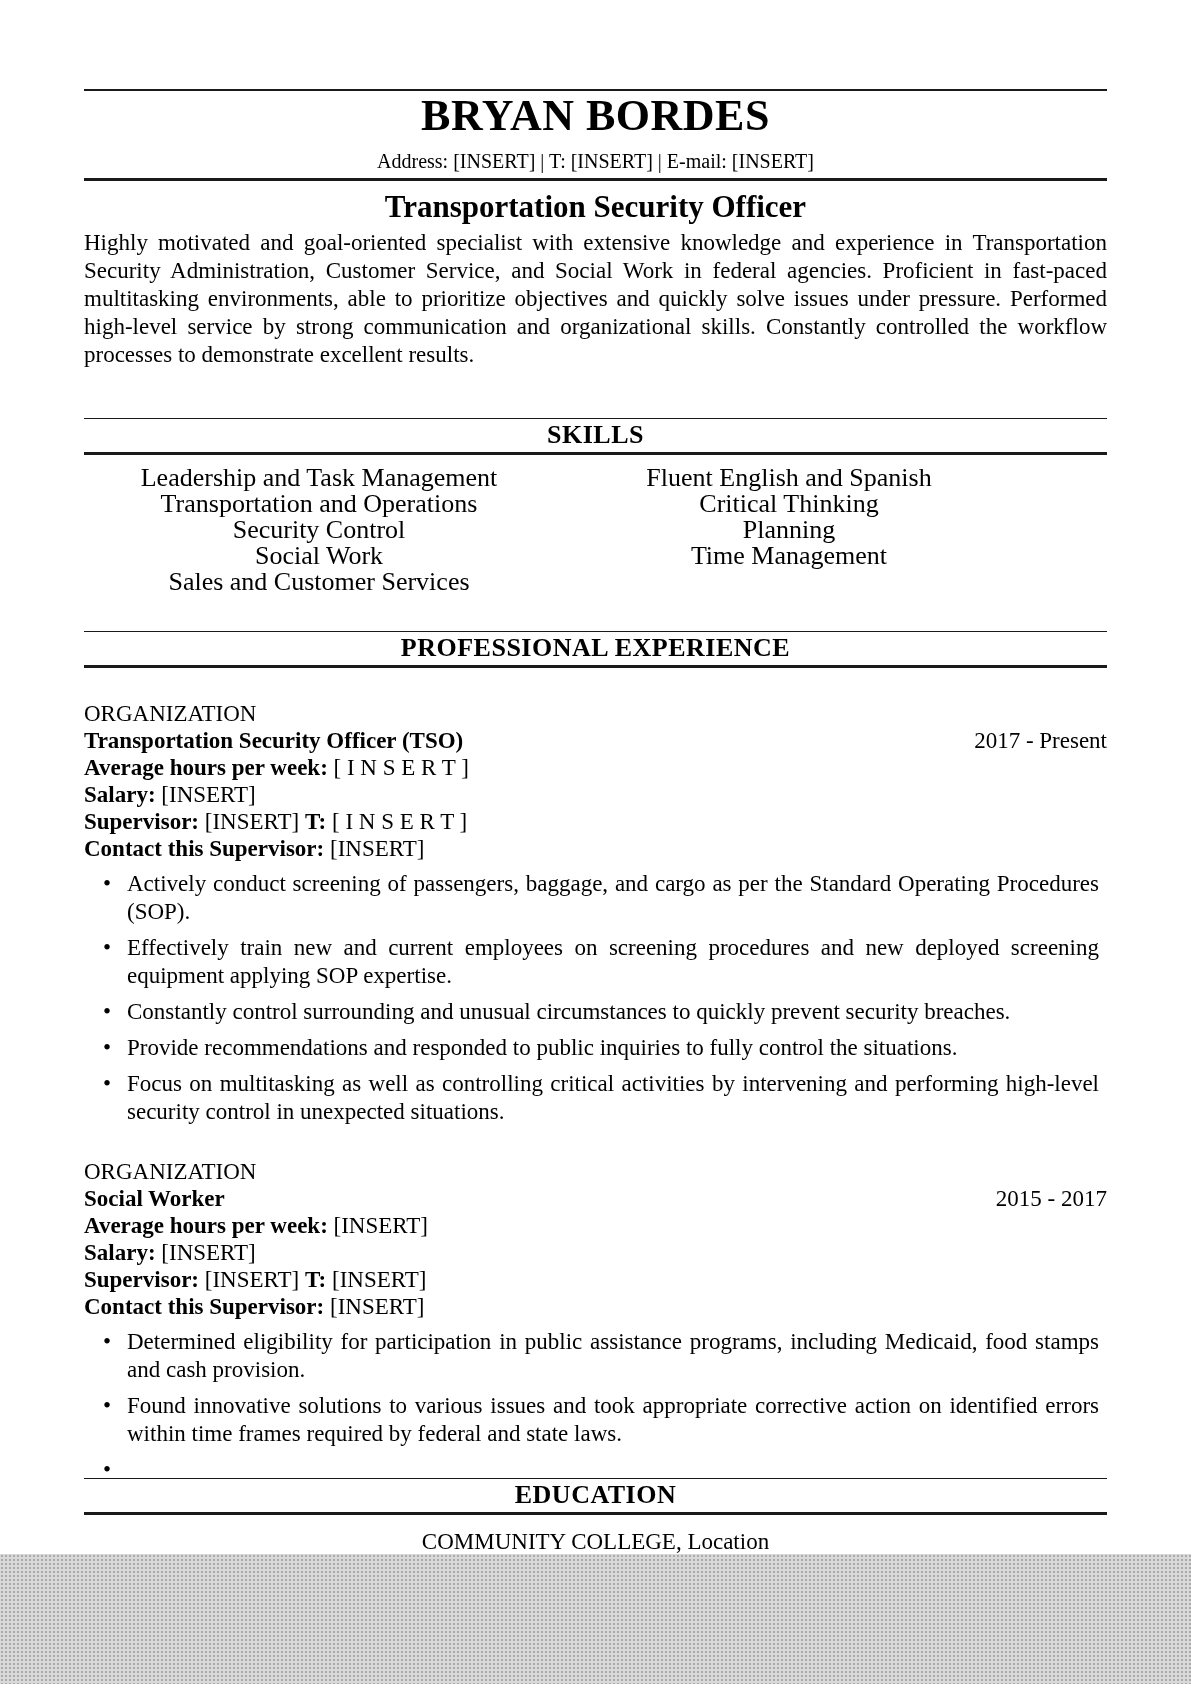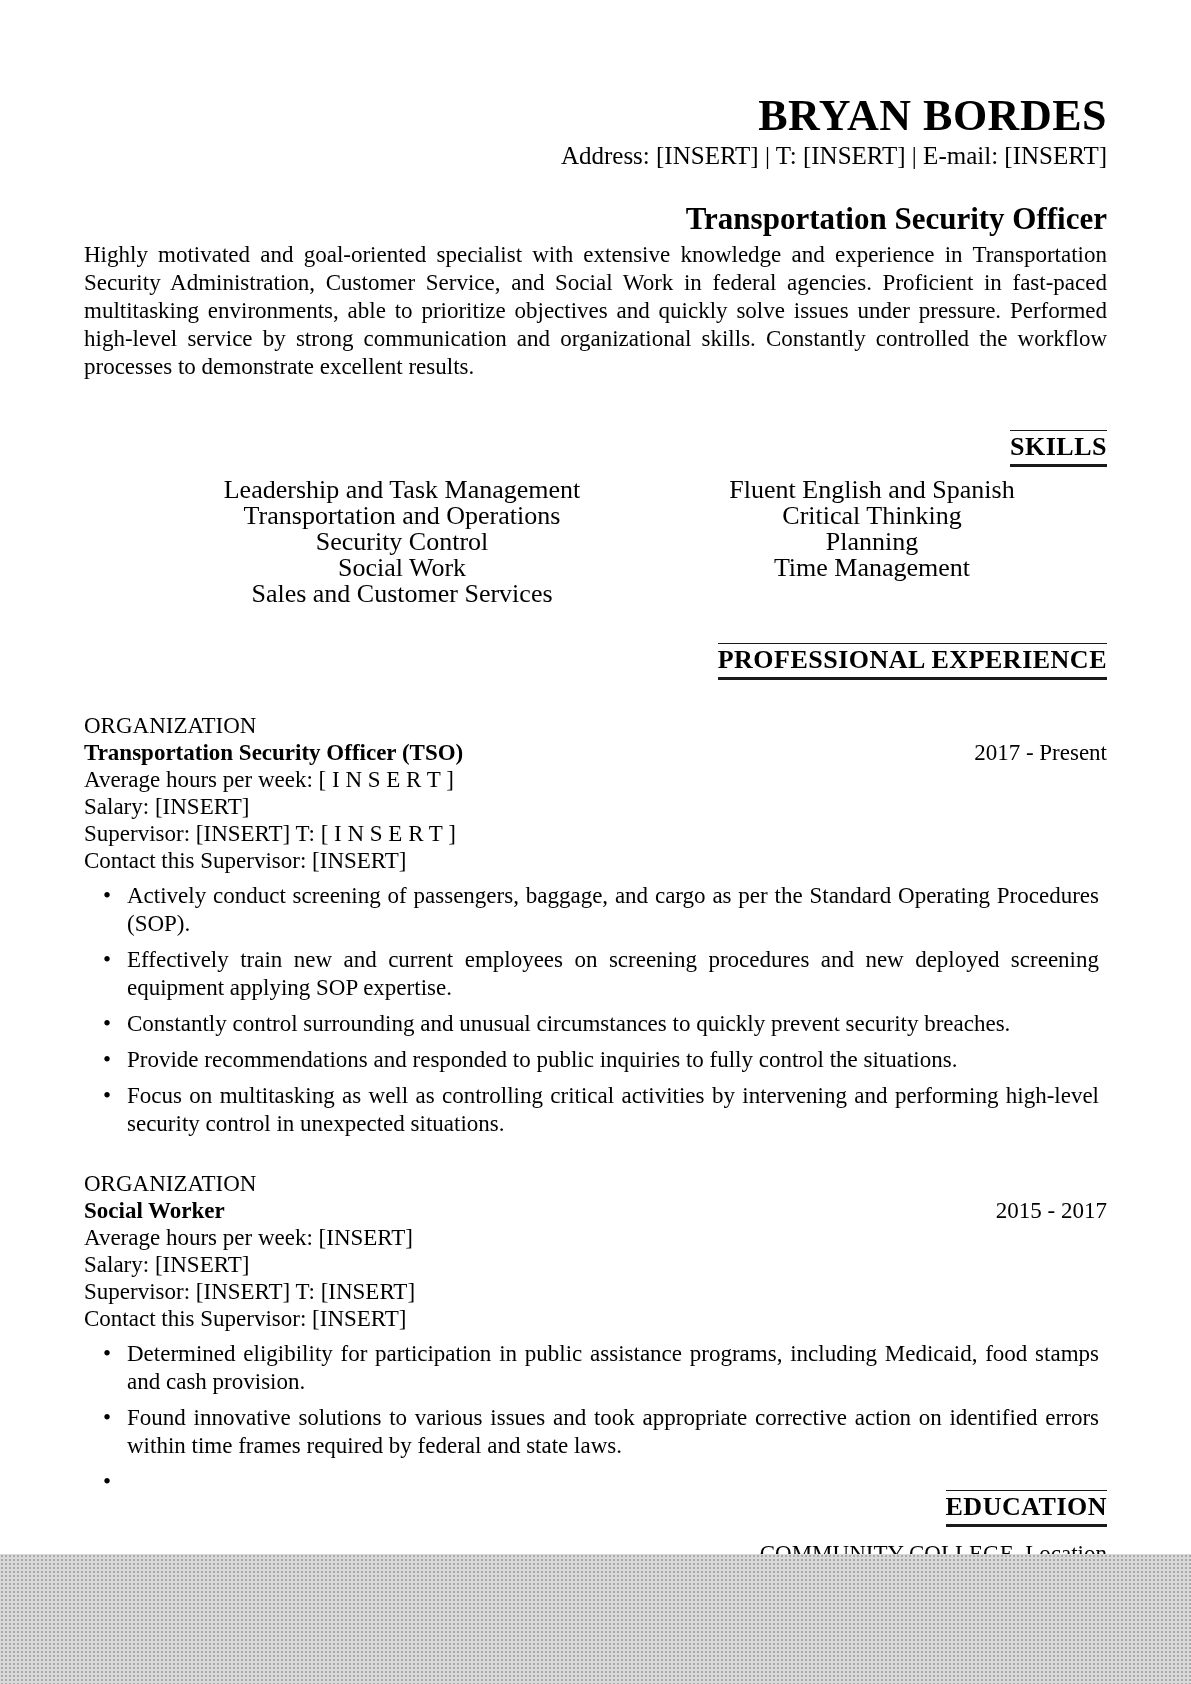--- a/index.html
+++ b/index.html
@@ -7,35 +7,35 @@
   body {
     width: 1191px; height: 1684px;
     font-family: "Liberation Serif", "DejaVu Serif", serif;
     color: #000000;
   }
   .page {
     width: 1191px; height: 1554px;
     padding: 0 84px;
     background: #ffffff;
     overflow: hidden;
-    display: flex; flex-direction: column; align-items: flex-end;
+    display: flex; flex-direction: column;
   }
   .rule  { border-top: 2px solid #1a1a1a; height: 0; }
   .rule-thick { border-top: 3px solid #1a1a1a; height: 0; }
   .rule-thin  { border-top: 1.5px solid #1a1a1a; height: 0; }
 
   .header-rule-top { margin-top: 89px; }
   .candidate-name {
     text-align: center; font-weight: bold;
     font-size: 44px; line-height: 1.0;
     margin-top: 3px; letter-spacing: 0.5px;
   }
   .contact-line {
-    text-align: center; font-size: 25px; line-height: 1.15;
-    margin-top: 4px; padding-bottom: 19px;
+    text-align: center; font-size: 20px; line-height: 1.15;
+    margin-top: 12px; padding-bottom: 5px;
   }
   .doc-title {
     text-align: center; font-weight: bold;
     font-size: 31px; line-height: 1.1; margin-top: 9px;
   }
   .summary {
     font-size: 23px; line-height: 28px;
     text-align: justify; margin-top: 5px;
   }
 
@@ -53,21 +53,21 @@
     display: grid; grid-template-columns: 1fr 1fr;
   }
   .skills-col { text-align: center; font-size: 26px; line-height: 26px; }
 
   .job-block { margin-top: 32px; font-size: 23px; }
   .job-block.second { margin-top: 24px; }
   .org-label { line-height: 27px; }
   .job-title-row { display: flex; justify-content: space-between; line-height: 27px; }
   .job-title-row .jt { font-weight: bold; }
   .detail-line { line-height: 27px; }
-  .detail-line b { font-weight: normal; }
+  .detail-line b { font-weight: bold; }
 
   ul.bullets { list-style: none; margin: 6px 0 0 0; padding: 0; }
   ul.bullets li {
     position: relative; padding-left: 35px;
     font-size: 23px; line-height: 28px;
     text-align: justify; margin: 8px;
   }
   ul.bullets li .dot { position: absolute; left: 11px; top: 0; }
   ul.bullets li .dot::before { content: "\2022"; font-size: 23px; }
 

